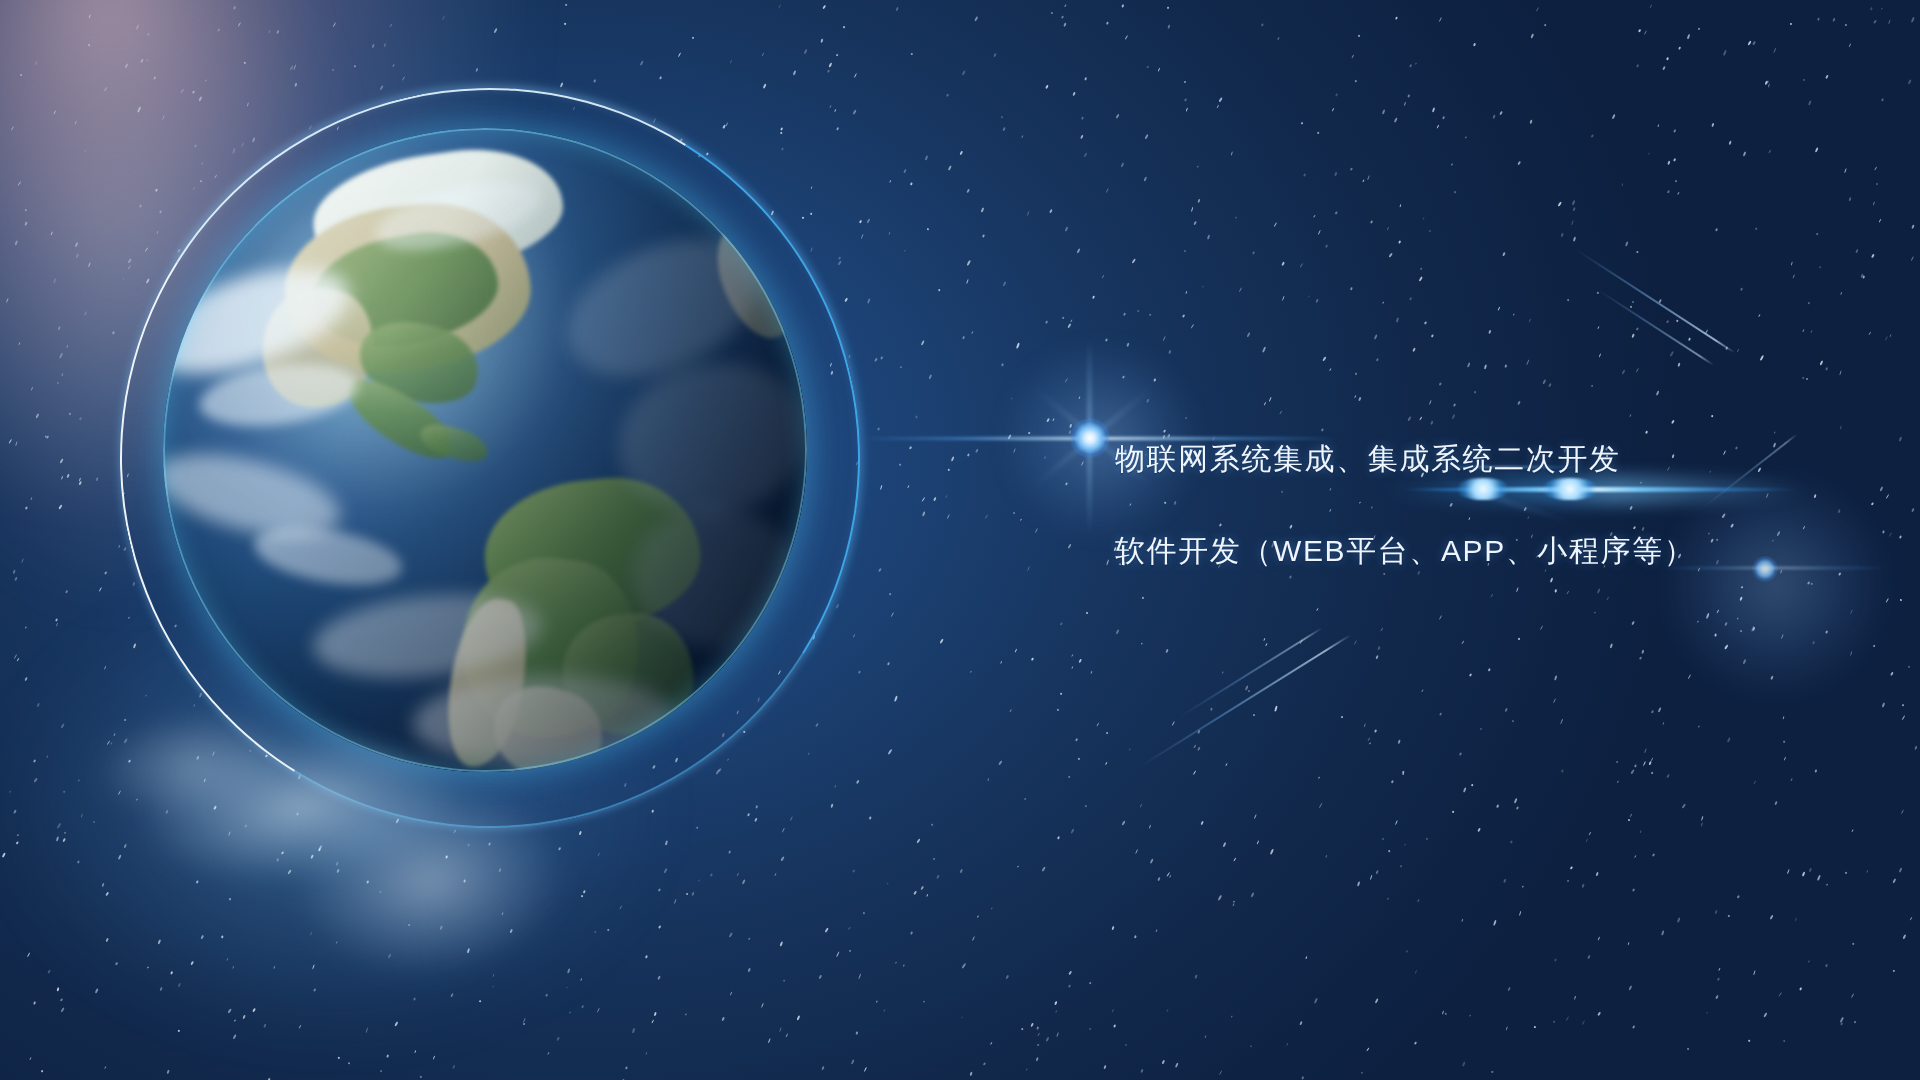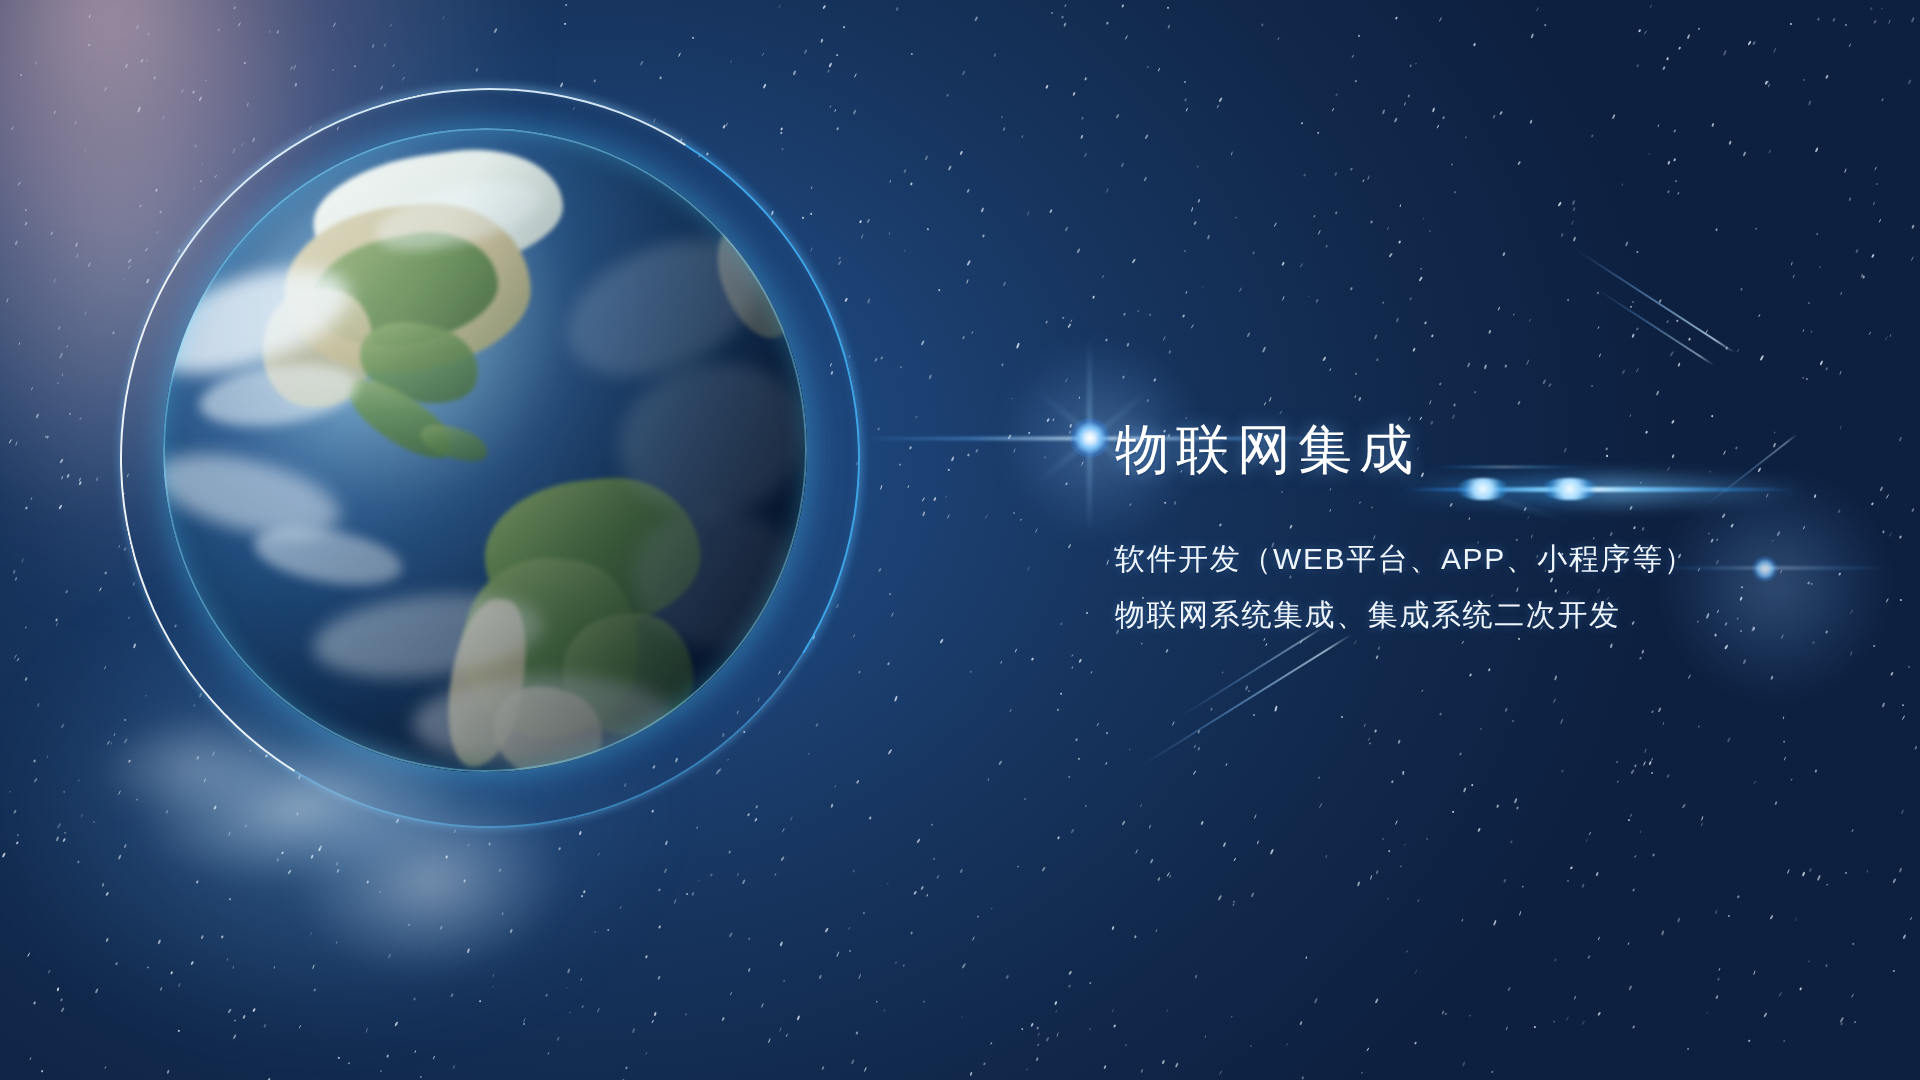--- a/index.html
+++ b/index.html
@@ -1454,18 +1454,17 @@
   <div class="beam-node" style="left:1455px; top:478px; width:56px;  height:22px;"></div>
   <div class="beam-node" style="left:1540px; top:478px; width:60px;  height:22px;"></div>
   <div class="flare-diag" style="left:1430px; top:500px; width:150px; height:2px; transform:rotate(18deg); opacity:.55;"></div>
   <div class="beam" style="left:1430px; top:466px; width:160px; height:2px; opacity:.45;"></div>
 
   <div class="flare-halo" style="left:1660px; top:470px; width:230px; height:230px; opacity:.85;"></div>
   <div class="flare-core" style="left:1752px; top:556px; width:26px;  height:26px;  opacity:.75;"></div>
   <div class="flare-h" style="left:1660px; top:567px; width:230px; height:2px;   opacity:.55;"></div>
 
   <div class="copy">
-    <div class="headline">物联网集成</div>
+    <div class="subline sub2">物联网系统集成、集成系统二次开发</div>
     <div class="subline sub1">软件开发（WEB平台、APP、小程序等）</div>
-    <div class="subline sub2">物联网系统集成、集成系统二次开发</div>
   </div>
 
 </div>
 
 </body></html>

